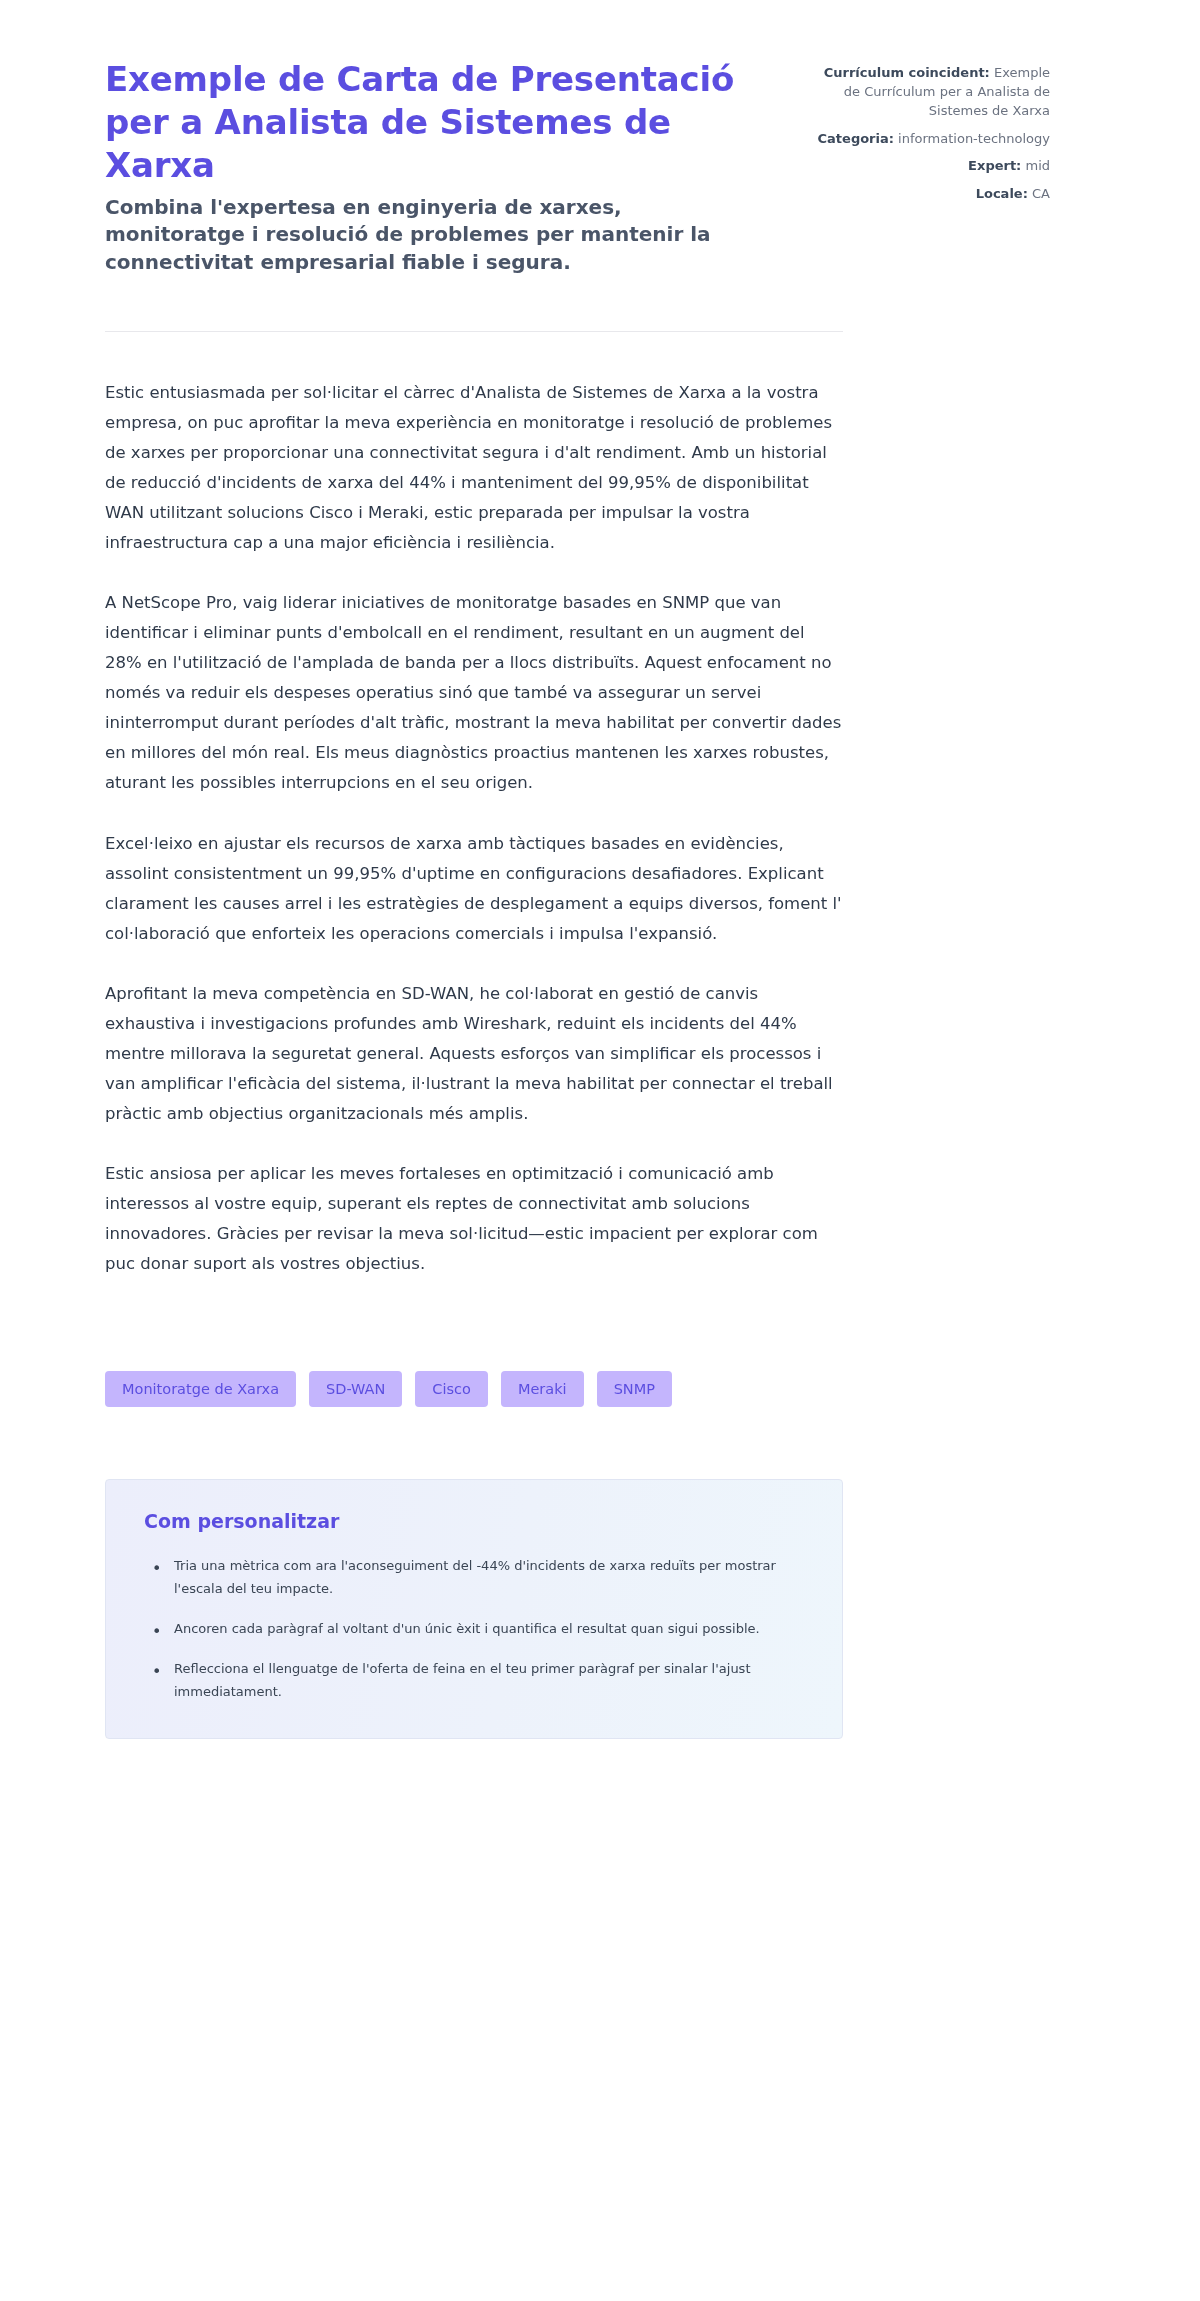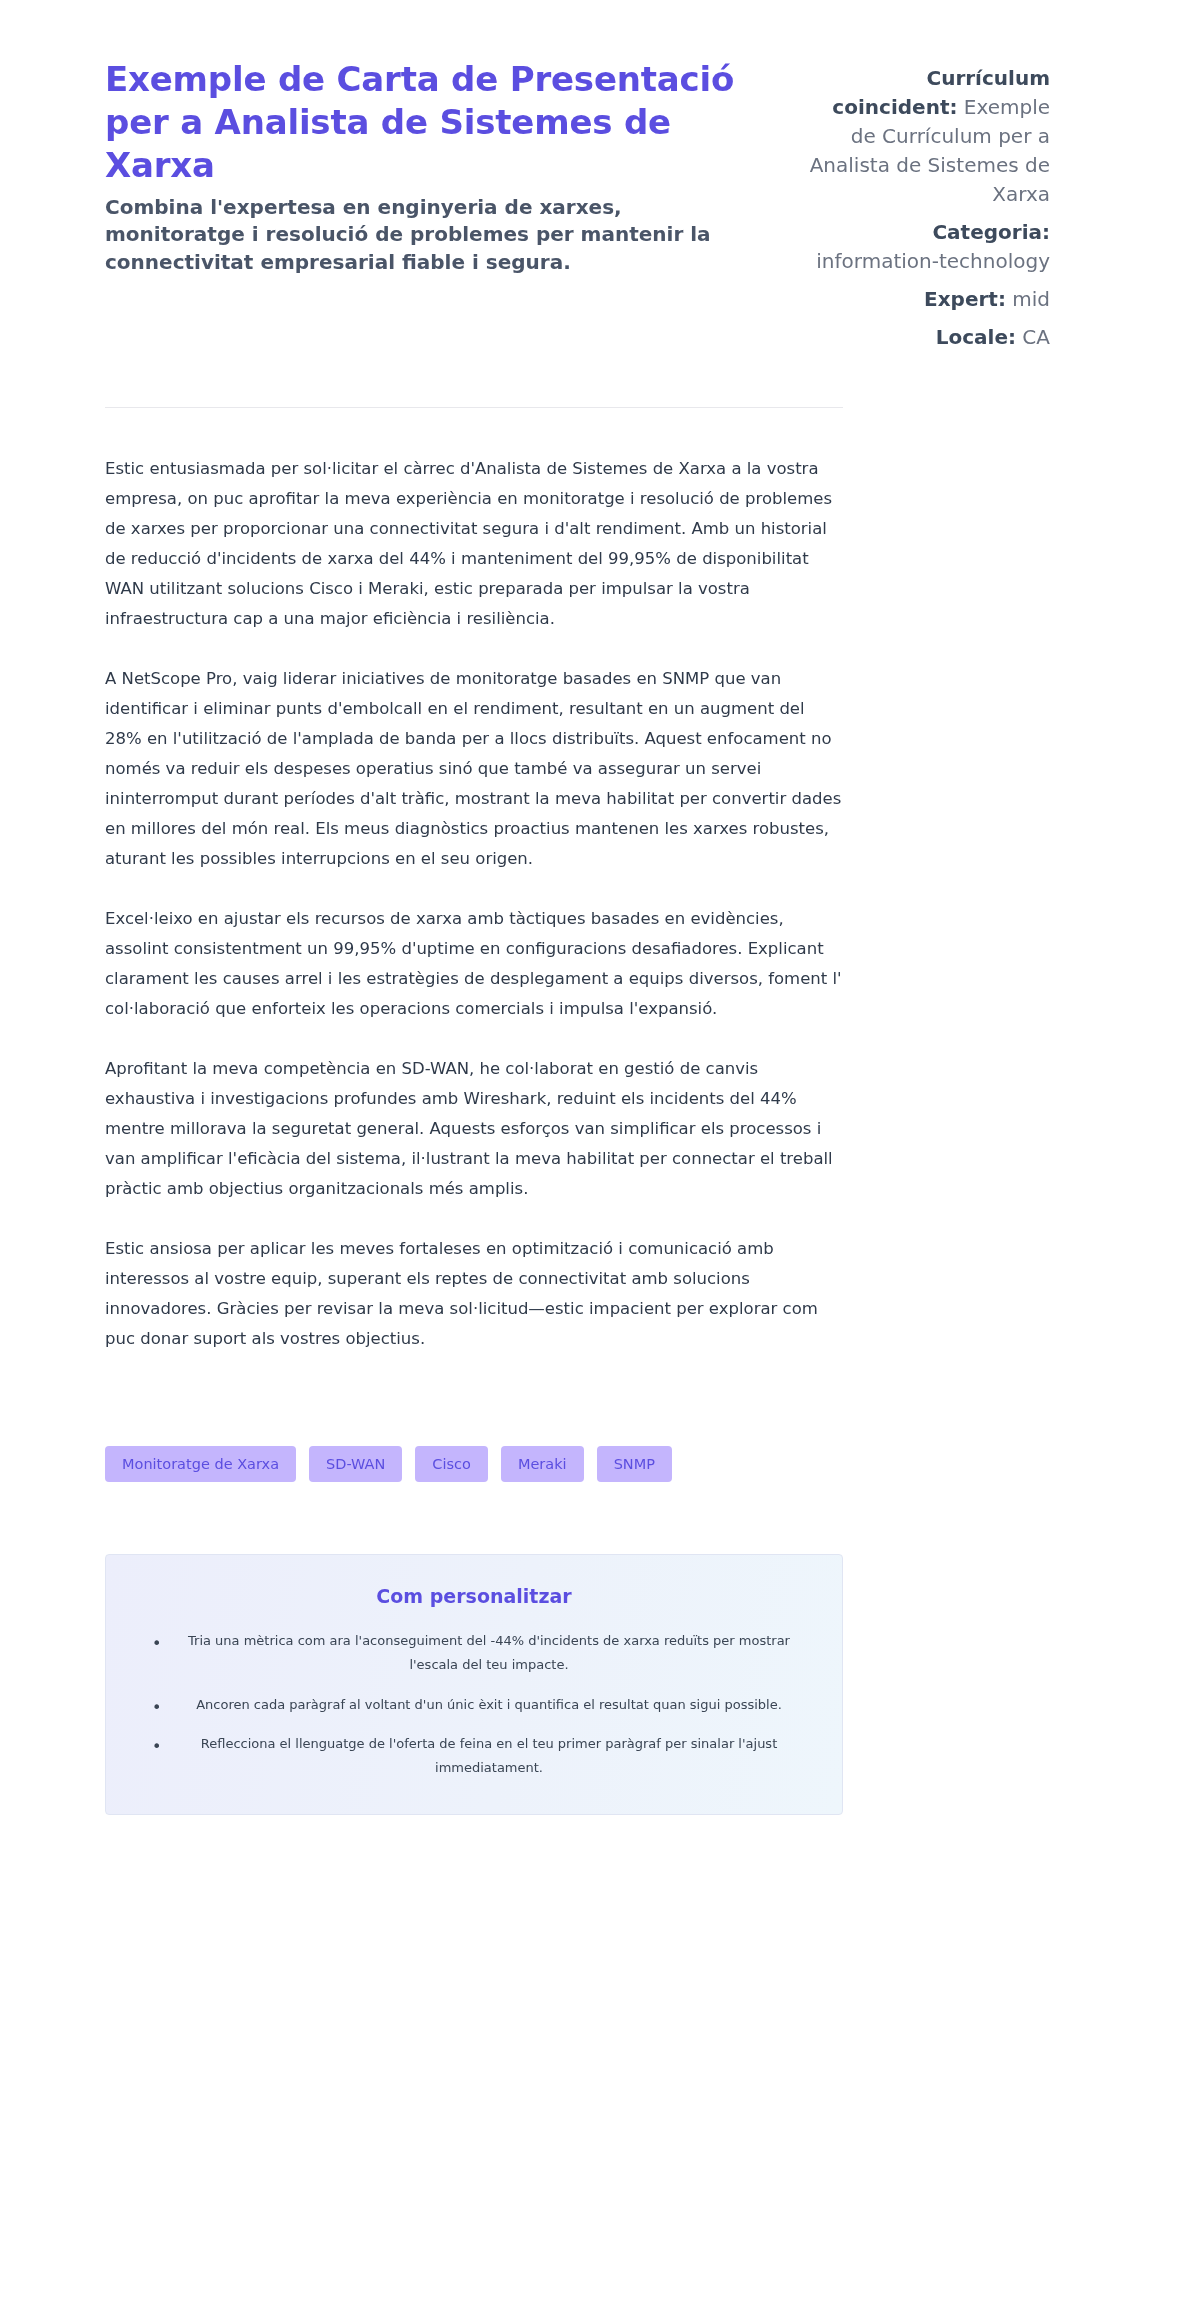--- a/index.html
+++ b/index.html
@@ -42,21 +42,21 @@
     font-size: 20px;
     line-height: 1.38;
     font-weight: 700;
     color: #4a5568;
     margin: 0;
   }
   .header-meta {
     flex: 0 0 245px;
     width: 245px;
     text-align: right;
-    font-size: 20px;
+    font-size: 13px;
     line-height: 1.45;
     color: #6b7280;
     padding-top: 6px;
   }
   .meta-row { margin-bottom: 9px; }
   .meta-row:last-child { margin-bottom: 0; }
   .meta-label {
     font-weight: 700;
     color: #3d4a5c;
   }
@@ -114,21 +114,20 @@
   }
 
   
   .callout {
     margin-top: 72px;
     margin-bottom: 58px;
     background: linear-gradient(100deg, #eceefb 0%, #edf2fb 55%, #eef6fc 100%);
     border: 1px solid #e0e5f3;
     border-radius: 4px;
     padding: 30px 38px 34px 38px;
-    text-align: center;
   }
   .callout-title {
     font-size: 19px;
     font-weight: 700;
     color: #5b4ee0;
     margin: 0 0 22px 0;
   }
   .callout-list {
     margin: 0;
     padding-left: 24px;

